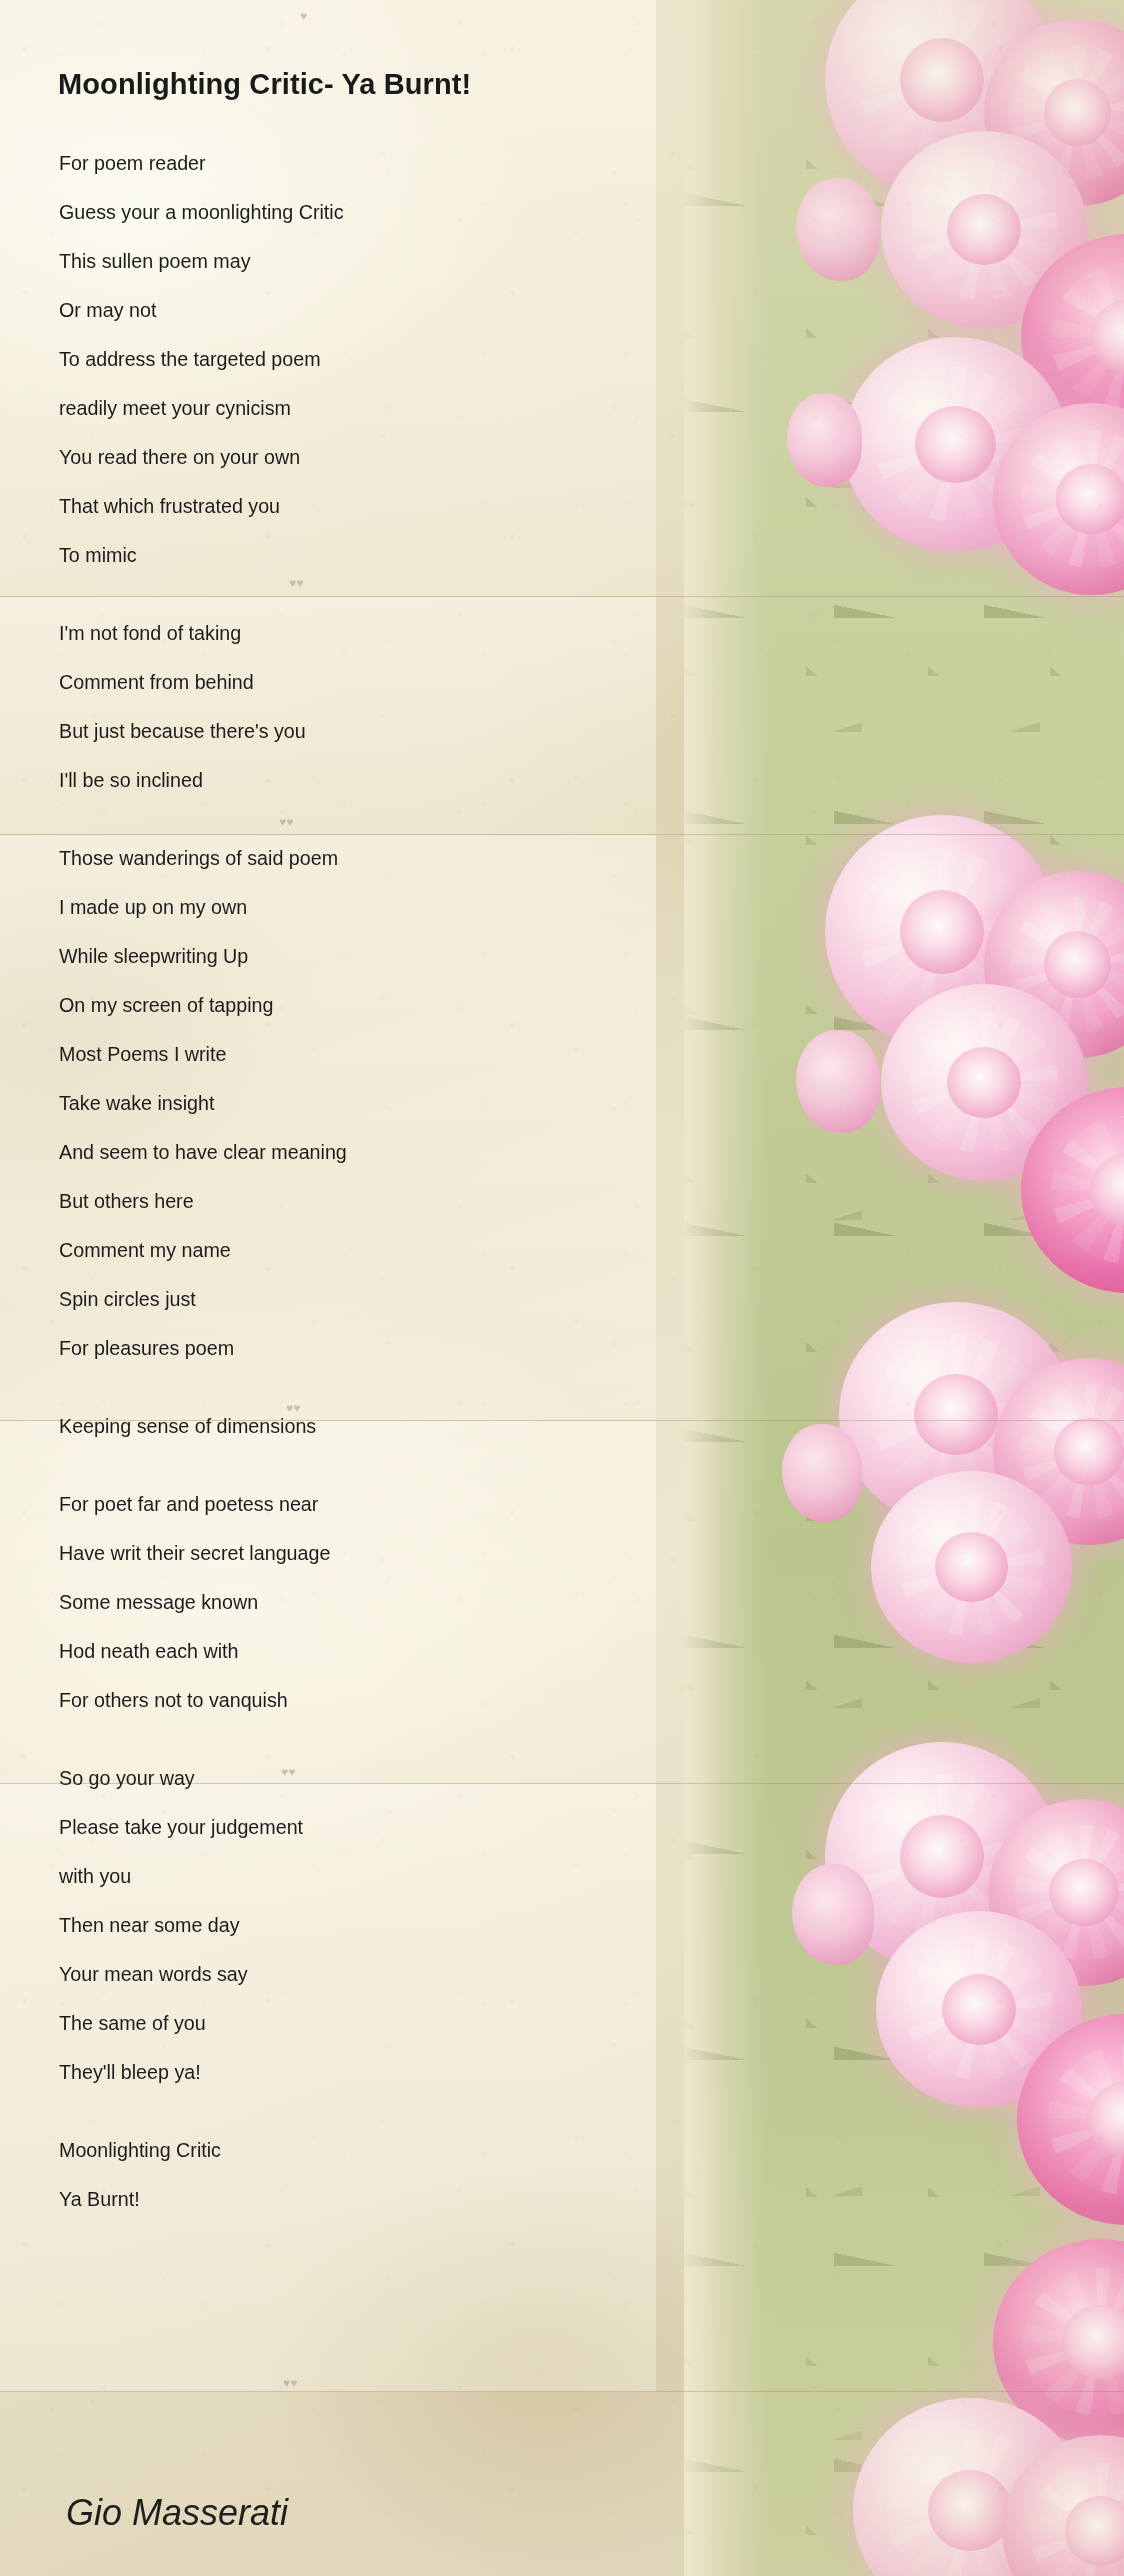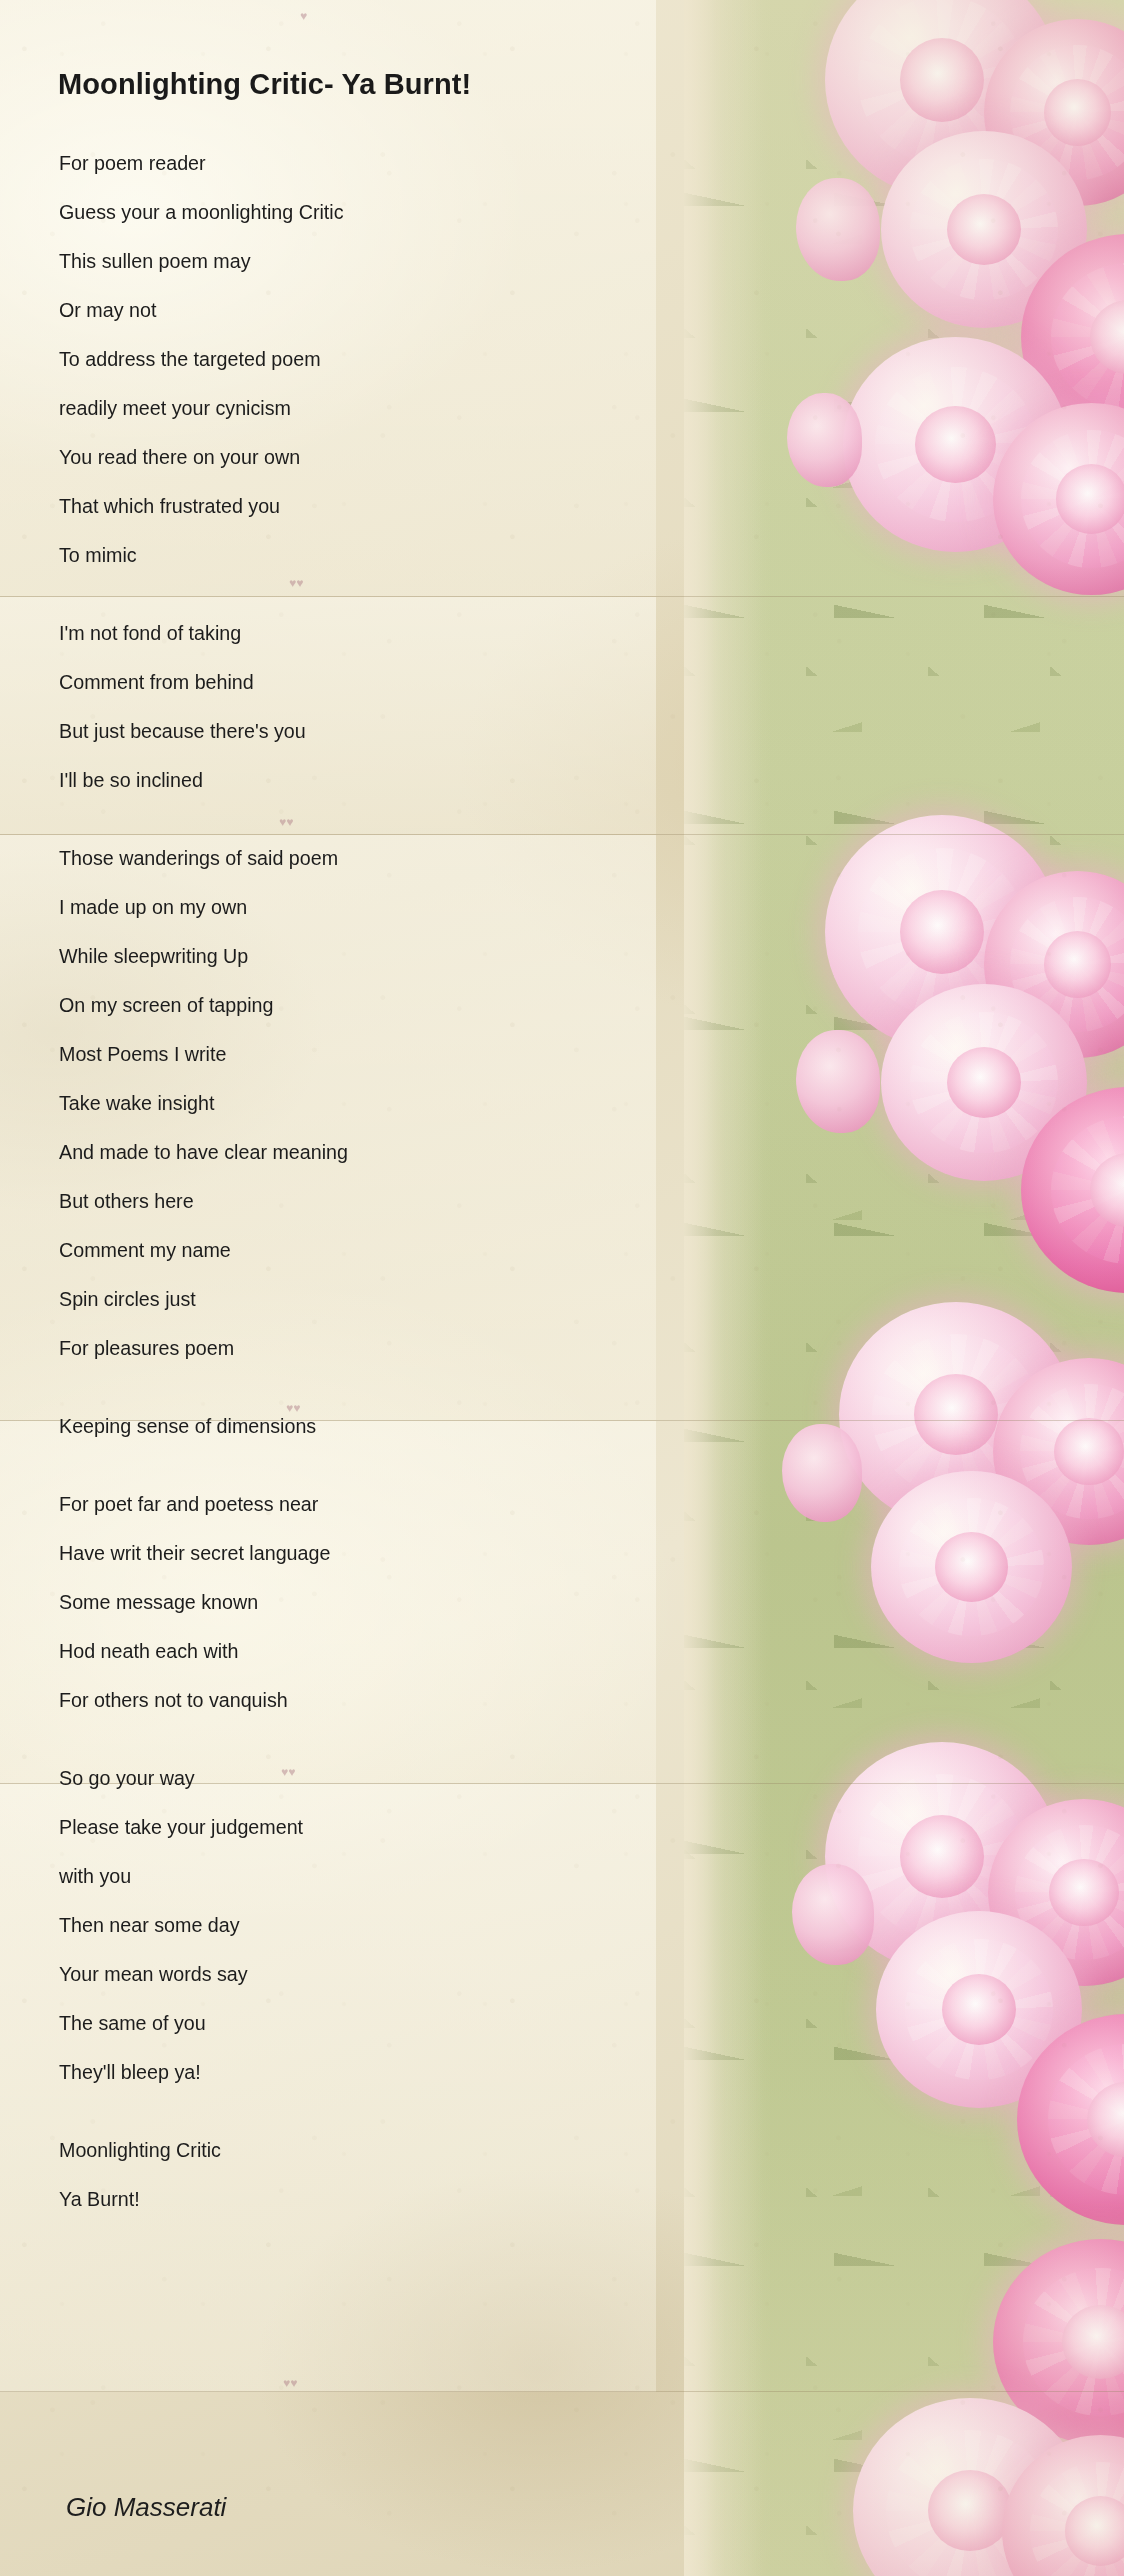--- a/index.html
+++ b/index.html
@@ -183,21 +183,21 @@
     font-weight: normal;
     color: #1c1c1c;
     line-height: 49px;
     height: 49px;
     white-space: nowrap;
   }
   #author {
     position: absolute;
     left: 66px;
     top: 2492px;
-    font-size: 26px;
+    font-size: 36px;
     font-style: italic;
     color: #1e1e1e;
     font-family: "Liberation Sans", sans-serif;
   }
 </style>
 </head>
 <body>
 
 <div id="page">
 
@@ -279,21 +279,21 @@
           <div class="line">But just because there's you</div>
           <div class="line">I'll be so inclined</div>
         </div>
         <div class="stanza">
           <div class="line">Those wanderings of said poem</div>
           <div class="line">I made up on my own</div>
           <div class="line">While sleepwriting Up</div>
           <div class="line">On my screen of tapping</div>
           <div class="line">Most Poems I write</div>
           <div class="line">Take wake insight</div>
-          <div class="line">And made to have clear meaning</div>
+          <div class="line">And seem to have clear meaning</div>
           <div class="line">But others here</div>
           <div class="line">Comment my name</div>
           <div class="line">Spin circles just</div>
           <div class="line">For pleasures poem</div>
         </div>
         <div class="stanza">
           <div class="line">Keeping sense of dimensions</div>
         </div>
         <div class="stanza">
           <div class="line">For poet far and poetess near</div>

